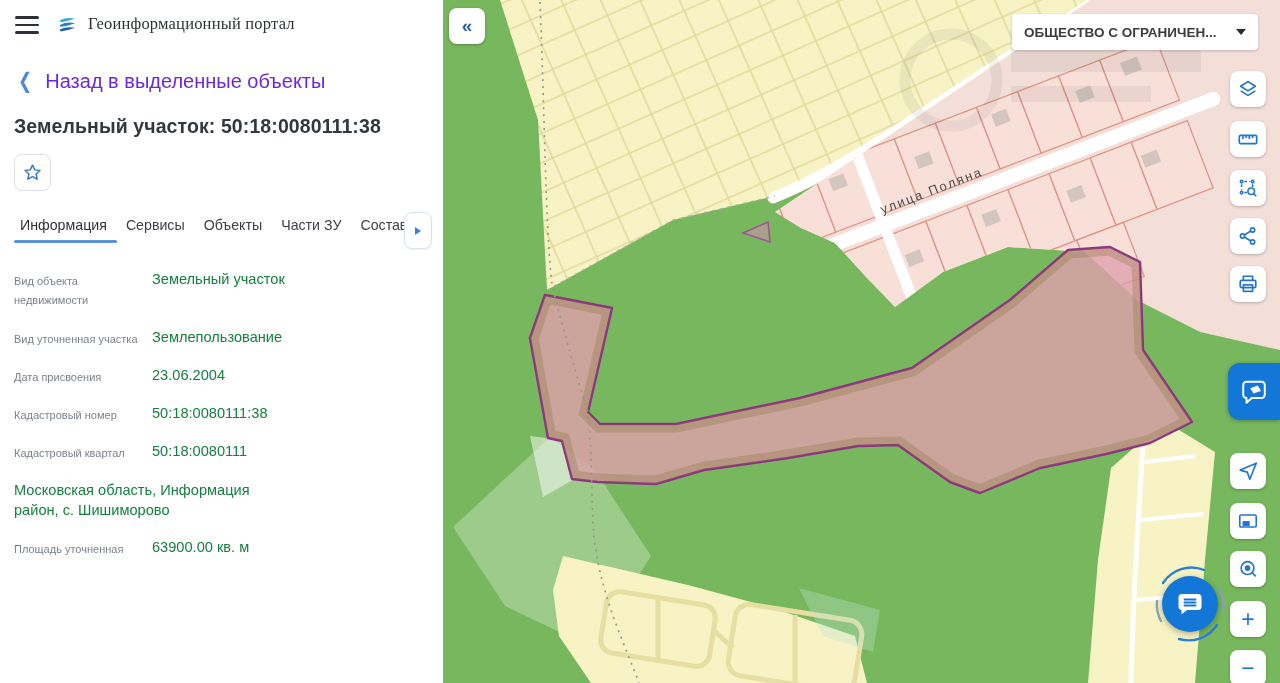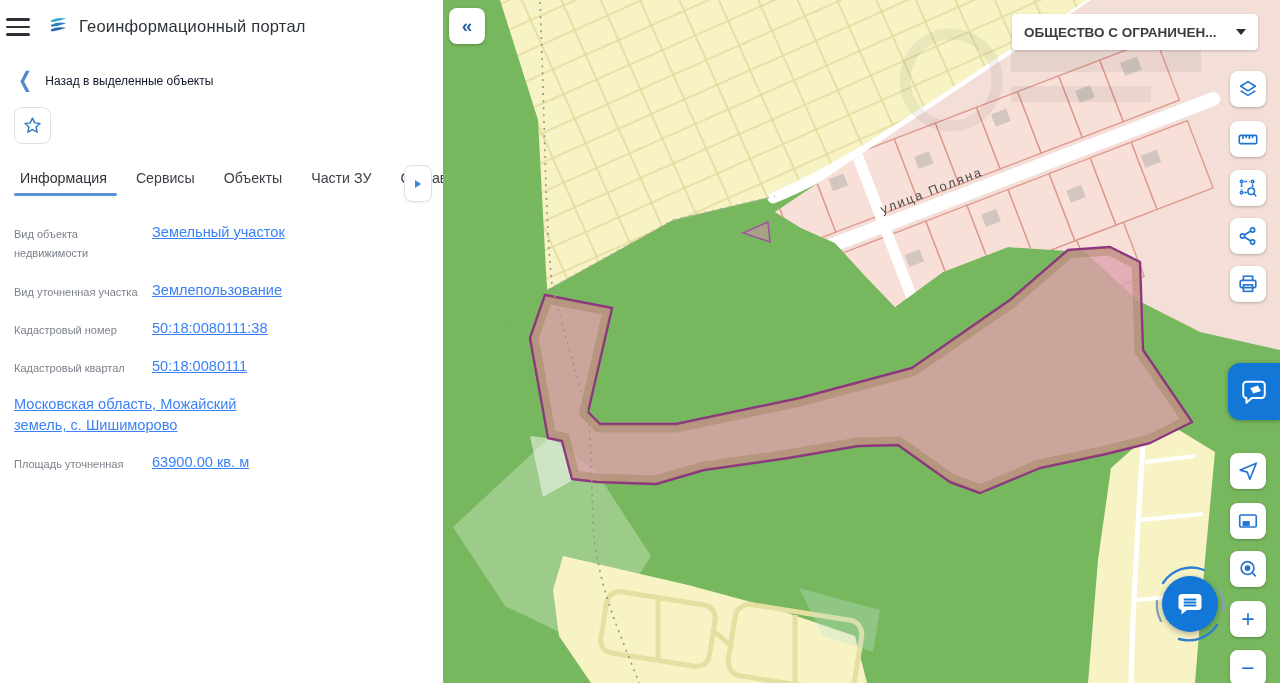--- a/index.html
+++ b/index.html
@@ -1,40 +1,40 @@
 <!DOCTYPE html>
 <html><head>
 <meta charset="utf-8">
 <style>
   * { margin:0; padding:0; box-sizing:border-box; }
   html,body { width:1280px; height:683px; overflow:hidden; font-family:"Liberation Sans", sans-serif; background:#fff; }
   .app { position:relative; width:1280px; height:683px; }
 
   
   .panel { position:absolute; left:0; top:0; width:443px; height:683px; background:#fff; z-index:5; overflow:hidden; }
-  .panel-header { display:flex; align-items:flex-end; padding:14px 14px 0 6px; }
+  .panel-header { display:flex; align-items:flex-start; padding:14px 14px 0 15px;font-family:Liberation Serif, serif; }
   .burger { width:24px; height:18px; display:flex; flex-direction:column; justify-content:space-between; cursor:pointer; margin-top:2px; }
   .burger span { display:block; height:2.6px; background:#2c3137; border-radius:2px; }
   .logo { margin-left:17px; margin-right:10px; width:22px; height:22px; }
   .app-title { font-size:16.5px; color:#2e3338; letter-spacing:.2px; }
   .back-row { display:flex; align-items:center; margin:34px 14px 0 18px; cursor:pointer; }
   .back-chevron { color:#4f8ace; font-size:17px; margin-right:13px; transform:scaleY(1.25); }
-  .back-label { color:#0f172a; font-size:12px; }
+  .back-label { color:#6d28d9; font-size:20px; }
   .obj-title { margin:22px 14px 0 14px; font-size:19.5px; font-weight:700; color:#33383e; letter-spacing:.1px; }
   .star-btn { margin:16px 0 0 14px; width:37px; height:37px; border:1px solid #dde1e6; border-radius:8px; background:#fff; display:flex; align-items:center; justify-content:center; cursor:pointer; }
-  .tabs { position:relative; display:flex; align-items:flex-end; margin:24px 14px 0 20px; gap:29px; height:28px; }
+  .tabs { position:relative; display:flex; align-items:flex-end; margin:24px 14px 0 20px; gap:19px; height:28px; }
   .tab { font-size:14.2px; color:#3c4046; padding-bottom:10px; white-space:nowrap; cursor:pointer; position:relative; }
   .tab.active { color:#2f3338; }
   .tab.active::after { content:""; position:absolute; left:-6px; right:-10px; bottom:0; height:3px; border-radius:3px; background:#5b94d6; }
   .tab-scroll { position:absolute; right:-3px; bottom:-6px; width:28px; height:37px; background:#fff; border:1px solid #d7e2ee; border-radius:8px; box-shadow:0 1px 2px rgba(0,0,0,.06); display:flex; align-items:center; justify-content:center; cursor:pointer; }
   .tri-right { width:0; height:0; border-left:6px solid #3f7fd4; border-top:4.5px solid transparent; border-bottom:4.5px solid transparent; }
   .fields { margin:26px 14px 0 14px; }
   .field-row { display:flex; margin-bottom:16px; }
   .field-label { flex:none; width:138px; font-size:11px; color:#7c828b; line-height:1.75; padding-top:3px; max-width:126px; margin-right:12px; }
-  .field-value { font-size:14.6px; color:#3b82f6; line-height:1.42; max-width:246px;text-decoration:underline; }
+  .field-value { font-size:14.6px; color:#15803d; line-height:1.42; max-width:246px; }
 
   
   .map { position:absolute; left:443px; top:0; width:837px; height:683px; background:#77b75d; }
   .map svg.basemap { position:absolute; left:0; top:0; }
 
   .map-btn { position:absolute; width:36px; height:36px; background:#fff; border-radius:8px; box-shadow:0 1px 3px rgba(0,0,0,.25); display:flex; align-items:center; justify-content:center; cursor:pointer; }
   .collapse-btn { left:6px; top:8px; color:#2a62a8; font-size:19px; font-weight:700; }
   .layer-dropdown { position:absolute; right:22px; top:14px; width:246px; height:36px; background:#fff; border-radius:4px; box-shadow:0 1px 3px rgba(0,0,0,.2); display:flex; align-items:center; padding:0 12px; cursor:pointer;font-weight:bold; }
   .layer-dropdown .dd-text { flex:1; font-size:13.5px; color:#3c3c3c; white-space:nowrap; overflow:hidden; }
   .caret-down { width:0; height:0; border-top:6px solid #2b2b2b; border-left:5px solid transparent; border-right:5px solid transparent; margin-left:8px; }
@@ -62,20 +62,21 @@
         <path d="M4 17 Q12 13 21 15 Q13 18 5 19 Z" fill="#1f64a8"></path>
       </svg>
       <div class="app-title">Геоинформационный портал</div>
     </div>
 
     <div class="back-row">
       <span class="back-chevron">❮</span>
       <span class="back-label">Назад в выделенные объекты</span>
     </div>
 
+    <div class="obj-title">Земельный участок: 50:18:0080111:38</div>
 
     <div class="star-btn">
       <svg width="21" height="21" viewBox="0 0 24 24">
         <path d="M12 3.6 L14.6 9 L20.5 9.7 L16.1 13.7 L17.3 19.6 L12 16.6 L6.7 19.6 L7.9 13.7 L3.5 9.7 L9.4 9 Z" fill="none" stroke="#3a79c3" stroke-width="1.7" stroke-linejoin="round"></path>
       </svg>
     </div>
 
     <div class="tabs">
       <div class="tab active">Информация</div>
       <div class="tab">Сервисы</div>
@@ -90,29 +91,33 @@
     <div class="fields">
       <div class="field-row">
         <div class="field-label">Вид объекта недвижимости</div>
         <div class="field-value">Земельный участок</div>
       </div>
       <div class="field-row">
         <div class="field-label">Вид уточненная участка</div>
         <div class="field-value">Землепользование</div>
       </div>
       <div class="field-row">
+        <div class="field-label">Дата присвоения</div>
+        <div class="field-value">23.06.2004</div>
+      </div>
+      <div class="field-row">
         <div class="field-label">Кадастровый номер</div>
         <div class="field-value">50:18:0080111:38</div>
       </div>
       <div class="field-row">
         <div class="field-label">Кадастровый квартал</div>
         <div class="field-value">50:18:0080111</div>
       </div>
       <div class="field-row">
-        <div class="field-value">Московская область, Можайский земель, с. Шишиморово</div>
+        <div class="field-value">Московская область, Информация район, с. Шишиморово</div>
       </div>
       <div class="field-row">
         <div class="field-label">Площадь уточненная</div>
         <div class="field-value">63900.00 кв. м</div>
       </div>
 
     </div>
   </div>
 
   <div class="map">

